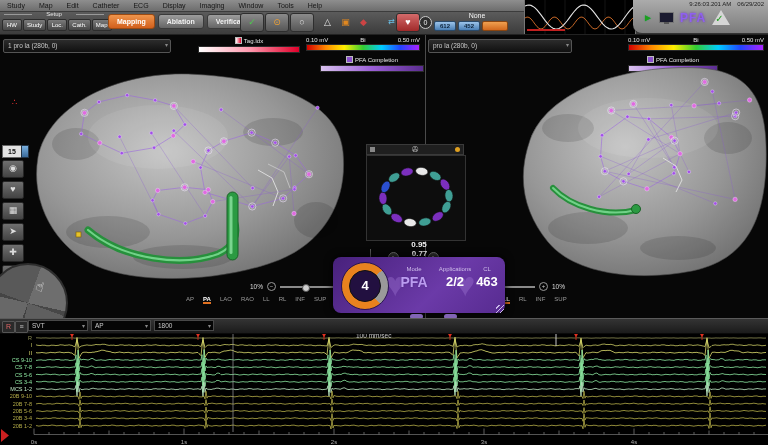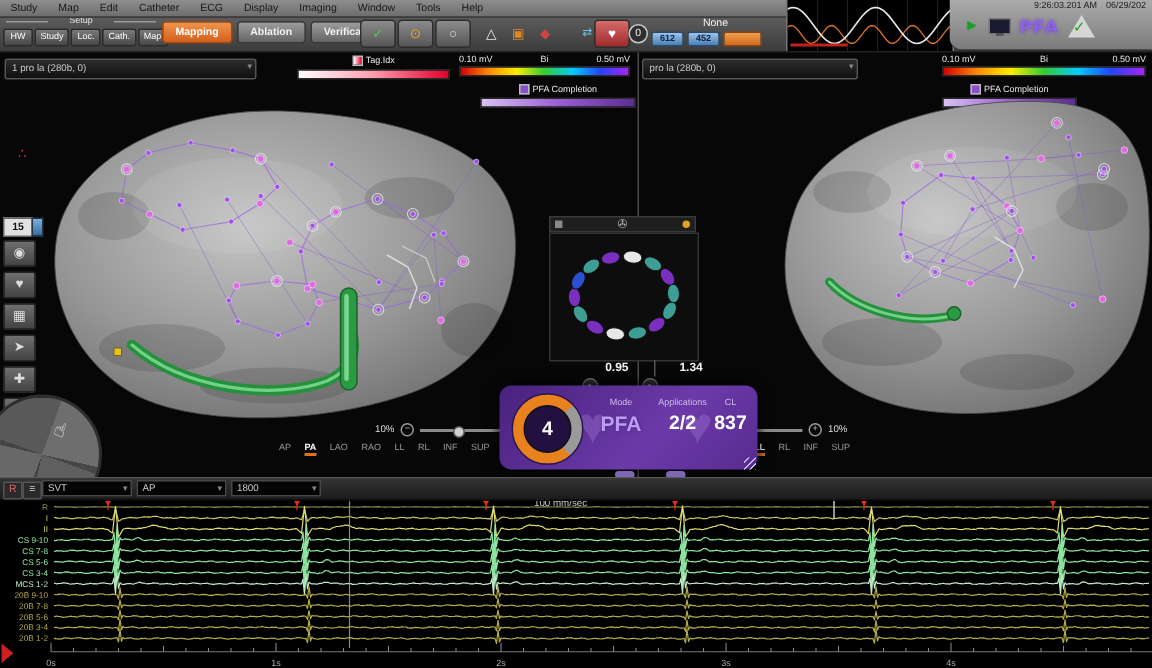--- a/index.html
+++ b/index.html
@@ -90,21 +90,21 @@
   #pie-hand{position:absolute;left:46px;top:14px;font-size:13px;color:#eee;transform:rotate(18deg);}
   
   #ring-head{position:absolute;left:366px;top:111px;width:98px;height:11px;background:#1f1f1f;
              border:1px solid #3a3a3a;display:flex;align-items:center;justify-content:space-between;
              padding:0 3px;box-sizing:border-box;}
   #ring-head .sq{width:5px;height:5px;background:#888;}
   #ring-head .cath-glyph{color:#bbb;font-size:8px;}
   #ring-head .dot{width:5px;height:5px;border-radius:50%;background:#e0a020;}
   #ring-body{position:absolute;left:366px;top:122px;width:98px;height:84px;background:#0d0d0d;
              border:1px solid #333;}
-  #ratio-row{position:absolute;left:387px;top:207px;width:98px;height:11px;display:flex;}
+  #ratio-row{position:absolute;left:370px;top:207px;width:98px;height:11px;display:flex;flex-direction:column;}
   .ratio-cell{flex:1;text-align:center;font-size:8px;font-weight:bold;color:#f0f0f0;}
   .ratio-cell+.ratio-cell{border-left:1px solid #555;}
   .knob{position:absolute;top:219px;width:9px;height:9px;border-radius:50%;background:#2e2e2e;
         border:1px solid #6a6a6a;}
   .knob:after{content:"";position:absolute;left:3px;top:3px;width:2px;height:2px;border-radius:50%;background:#999;}
   
   #pfa-panel{position:absolute;left:333px;top:224px;width:172px;height:56px;border-radius:8px;
              background:linear-gradient(135deg,#48217c,#6b3aa8 60%,#572b90);
              box-shadow:0 0 8px #000;z-index:5;}
   .heart-sil{position:absolute;font-size:34px;color:rgba(180,140,230,0.30);}
@@ -499,42 +499,42 @@
           <ellipse cx="27.191003112609614" cy="21.487188766767527" rx="6.2" ry="4" fill="#3f9e94" stroke="#101010" stroke-width="0.6" transform="rotate(-34.8 27.2 21.5)"></ellipse>
           <ellipse cx="40.09648378426029" cy="15.964199706290628" rx="6.2" ry="4" fill="#7b2fbe" stroke="#101010" stroke-width="0.6" transform="rotate(-12.4 40.1 16.0)"></ellipse>
           <ellipse cx="54.765423145436245" cy="15.399880738323205" rx="6.2" ry="4" fill="#e8e8e8" stroke="#101010" stroke-width="0.6" transform="rotate(8.0 54.8 15.4)"></ellipse>
           <ellipse cx="68.29244449374482" cy="19.9060026693211" rx="6.2" ry="4" fill="#3f9e94" stroke="#101010" stroke-width="0.6" transform="rotate(29.6 68.3 19.9)"></ellipse>
           <ellipse cx="77.99834303390541" cy="28.59006868311284" rx="6.2" ry="4" fill="#7b2fbe" stroke="#101010" stroke-width="0.6" transform="rotate(55.4 78.0 28.6)"></ellipse>
           <ellipse cx="81.96073768572867" cy="39.73208509390499" rx="6.2" ry="4" fill="#3f9e94" stroke="#101010" stroke-width="0.6" transform="rotate(86.5 82.0 39.7)"></ellipse>
         </svg>
     </div>
     <div id="ratio-row">
       <div class="ratio-cell">0.95</div>
-      <div class="ratio-cell">1.34</div>
+      <div class="ratio-cell">0.77</div>
     </div>
     <div class="knob" style="left:388px;"></div>
     <div class="knob" style="left:428px;"></div>
 
     <div id="pfa-panel">
       <span class="heart-sil" style="left:52px;top:8px;">♥</span>
       <span class="heart-sil" style="left:122px;top:8px;">♥</span>
       <div id="gauge">
         <div id="gauge-inner">4</div>
       </div>
       <div class="pfa-col" style="left:60px;width:42px;">
         <div class="lab">Mode</div>
         <div class="val purple">PFA</div>
       </div>
       <div class="pfa-col" style="left:100px;width:44px;">
         <div class="lab">Applications</div>
         <div class="val">2/2</div>
       </div>
       <div class="pfa-col" style="left:138px;width:32px;">
         <div class="lab">CL</div>
-        <div class="val">837</div>
+        <div class="val">463</div>
       </div>
     </div>
     <div class="panel-dot" style="left:410px;top:281px;"></div>
     <div class="panel-dot" style="left:444px;top:281px;"></div>
     <div id="resize-handle"></div>
 
     <div class="zoomrow" style="left:250px;top:249px;">
       <span>10%</span>
       <span class="pm">−</span>
       <span class="track">

